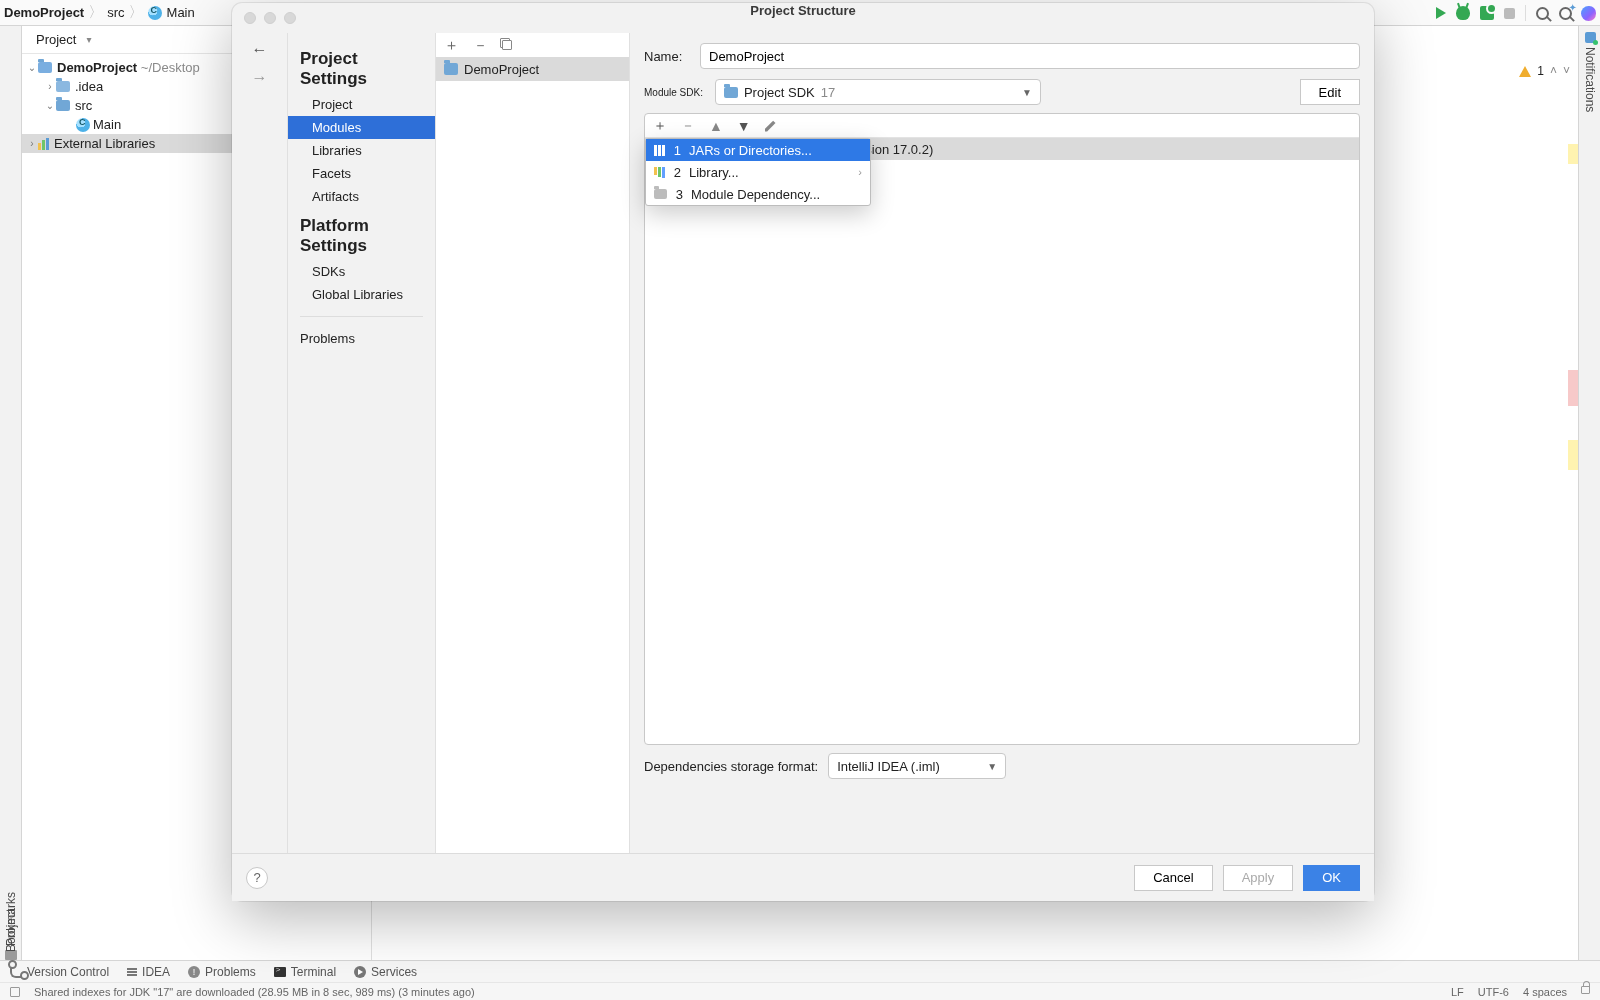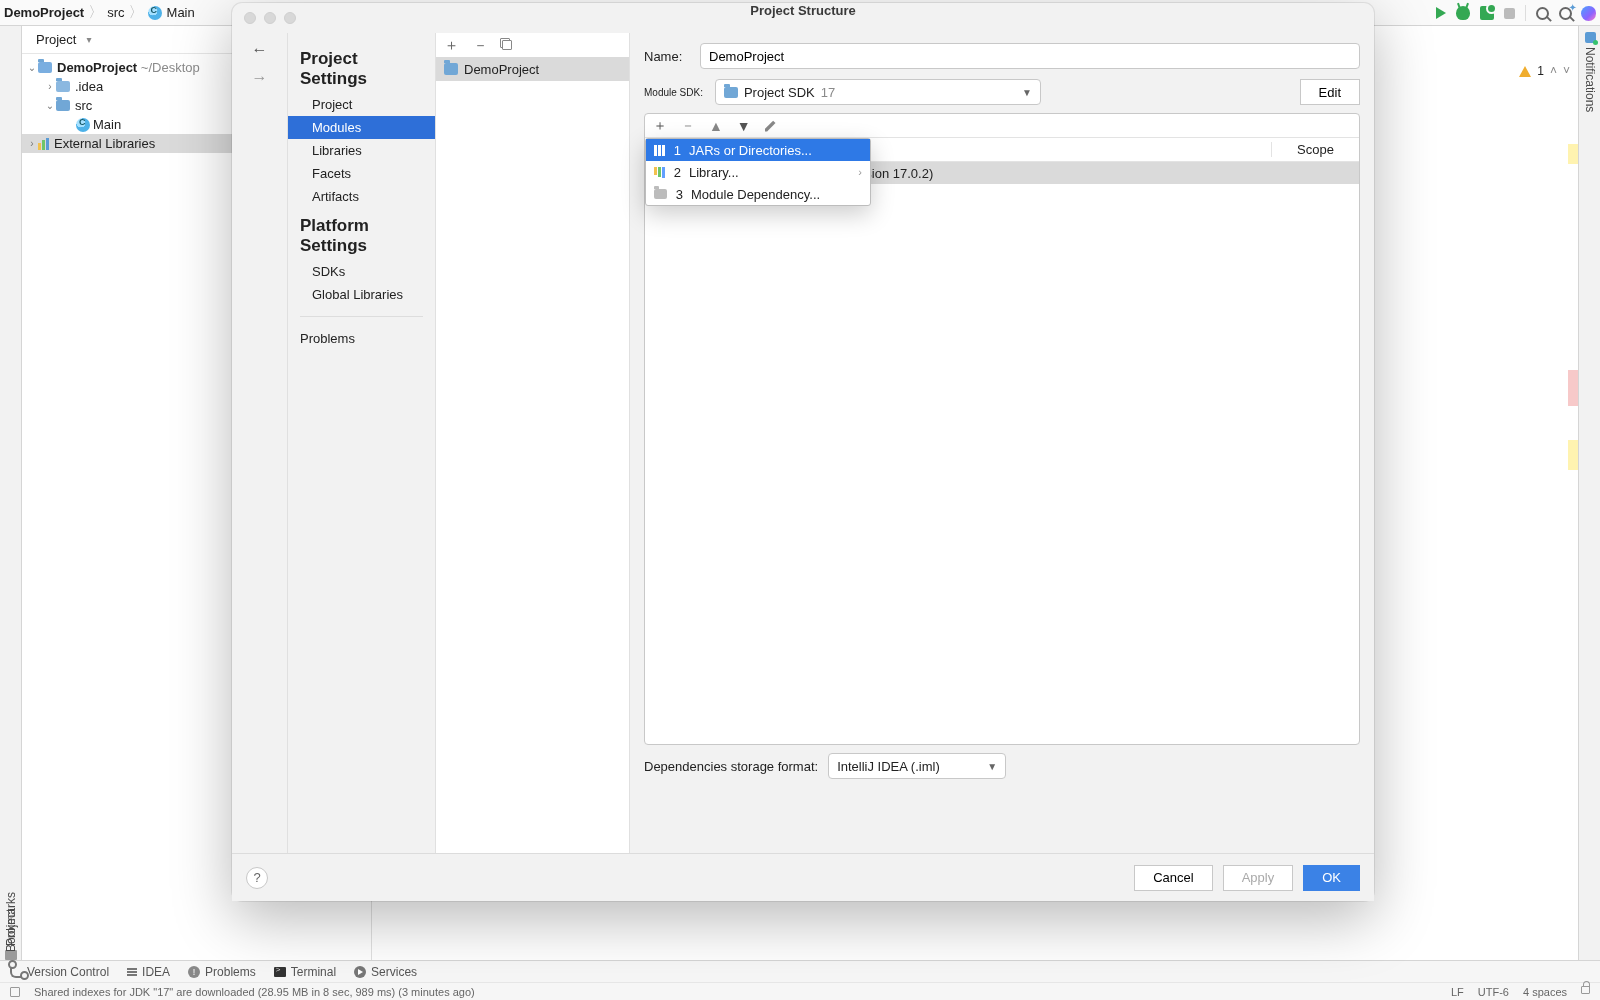--- a/index.html
+++ b/index.html
@@ -366,24 +366,20 @@
       </div>
 
       <div class="dep-box">
         <div class="dep-tools">
           <span class="en">＋</span>
           <span>－</span>
           <span>▲</span>
           <span class="en">▼</span>
           <span class="pencil"></span>
         </div>
-        <div class="dep-head">
-          <div class="c1">Export</div>
-          <div class="c2">Scope</div>
-        </div>
         <div class="dep-row">
           <span style="width:200px"></span>
           <span>rsion 17.0.2)</span>
         </div>
 
         <div class="popup">
           <div class="prow sel">
             <span class="jar-ico">
                   <span></span>
                   <span></span>

